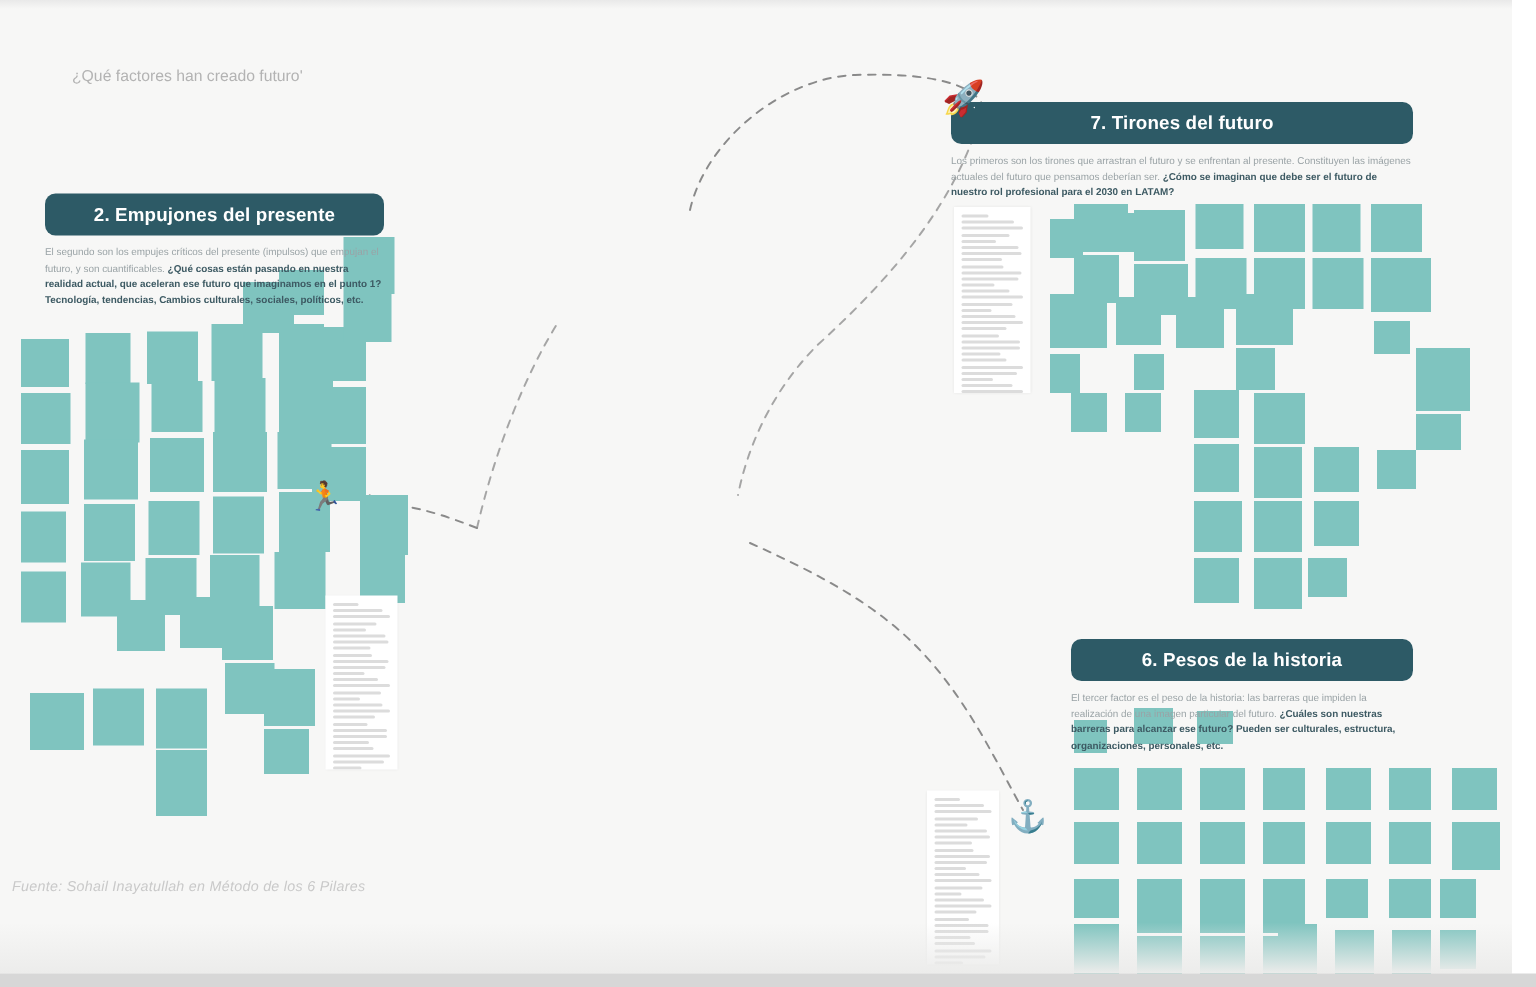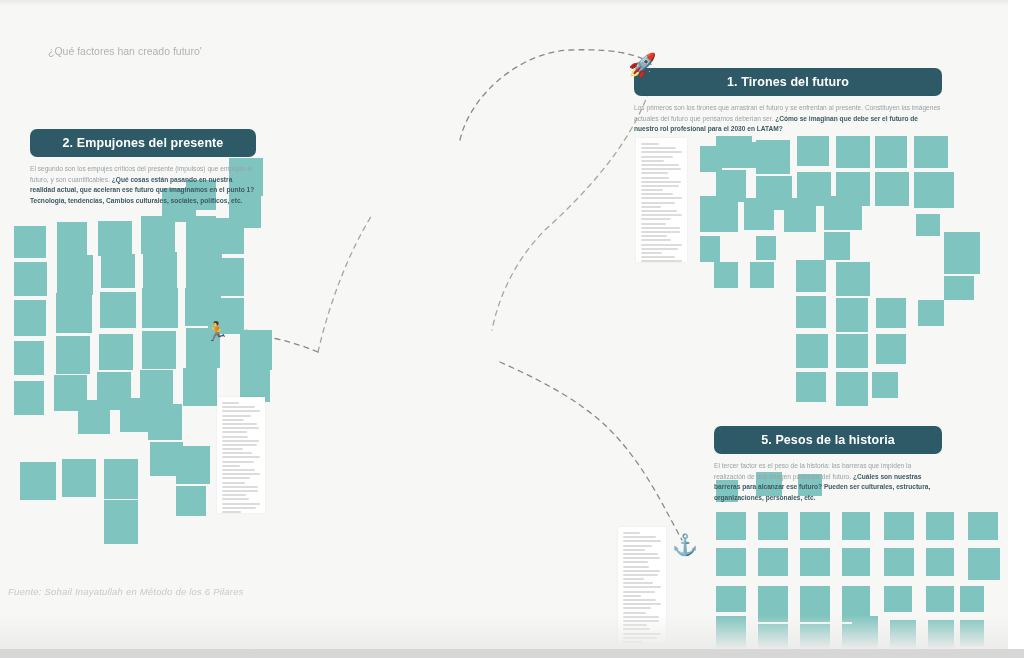--- a/index.html
+++ b/index.html
@@ -151,36 +151,36 @@
       <path d="M 318 352 C 300 345 285 340 272 338 C 258 336 248 332 240 326"></path>
       <path d="M 318 352 C 330 300 350 250 372 215" opacity="0.75"></path>
 
       <path d="M 500 362 C 540 380 580 400 610 430 C 645 465 665 510 682 540"></path>
     </g>
   </svg>
 
 
   <div class="card-emoji" style="left:628px; top:54px;">🚀</div>
   <div class="card" style="left:634px; top:68px; width:308px;">
-    <div class="card-header">1. Tirones del futuro</div>
+    <div class="card-header">7. Tirones del futuro</div>
     <div class="card-body">
       <span>Los primeros son los tirones que arrastran el futuro y se enfrentan al presente. Constituyen las imágenes actuales del futuro que pensamos deberían ser. </span><b>¿Cómo se imaginan que debe ser el futuro de nuestro rol profesional para el 2030 en LATAM?</b>
     </div>
   </div>
 
   <div class="card" style="left:30px; top:129px; width:226px;">
     <div class="card-header">2. Empujones del presente</div>
     <div class="card-body">
       <span>El segundo son los empujes críticos del presente (impulsos) que empujan el futuro, y son cuantificables. </span><b>¿Qué cosas están pasando en nuestra realidad actual, que aceleran ese futuro que imaginamos en el punto 1? Tecnología, tendencias, Cambios culturales, sociales, políticos, etc.</b>
     </div>
   </div>
   <div class="card-emoji" style="left:205px; top:322px; font-size:19px; z-index:14;">🏃</div>
 
   <div class="card" style="left:714px; top:426px; width:228px;">
-    <div class="card-header">5. Pesos de la historia</div>
+    <div class="card-header">6. Pesos de la historia</div>
     <div class="card-body">
       <span>El tercer factor es el peso de la historia: las barreras que impiden la realización de una imagen particular del futuro. </span><b>¿Cuáles son nuestras barreras para alcanzar ese futuro? Pueden ser culturales, estructura, organizaciones, personales, etc.</b>
     </div>
   </div>
   <div class="card-emoji" style="left:672px; top:534px; font-size:21px; z-index:14;">⚓</div>
 
   <div class="doc" id="doc-tirones" style="left:636px; top:138px; width:51px; height:124px;">
       <i style="width: 45%;"></i>
       <i style="width: 86%;"></i>
       <i style="width: 100%;"></i>

